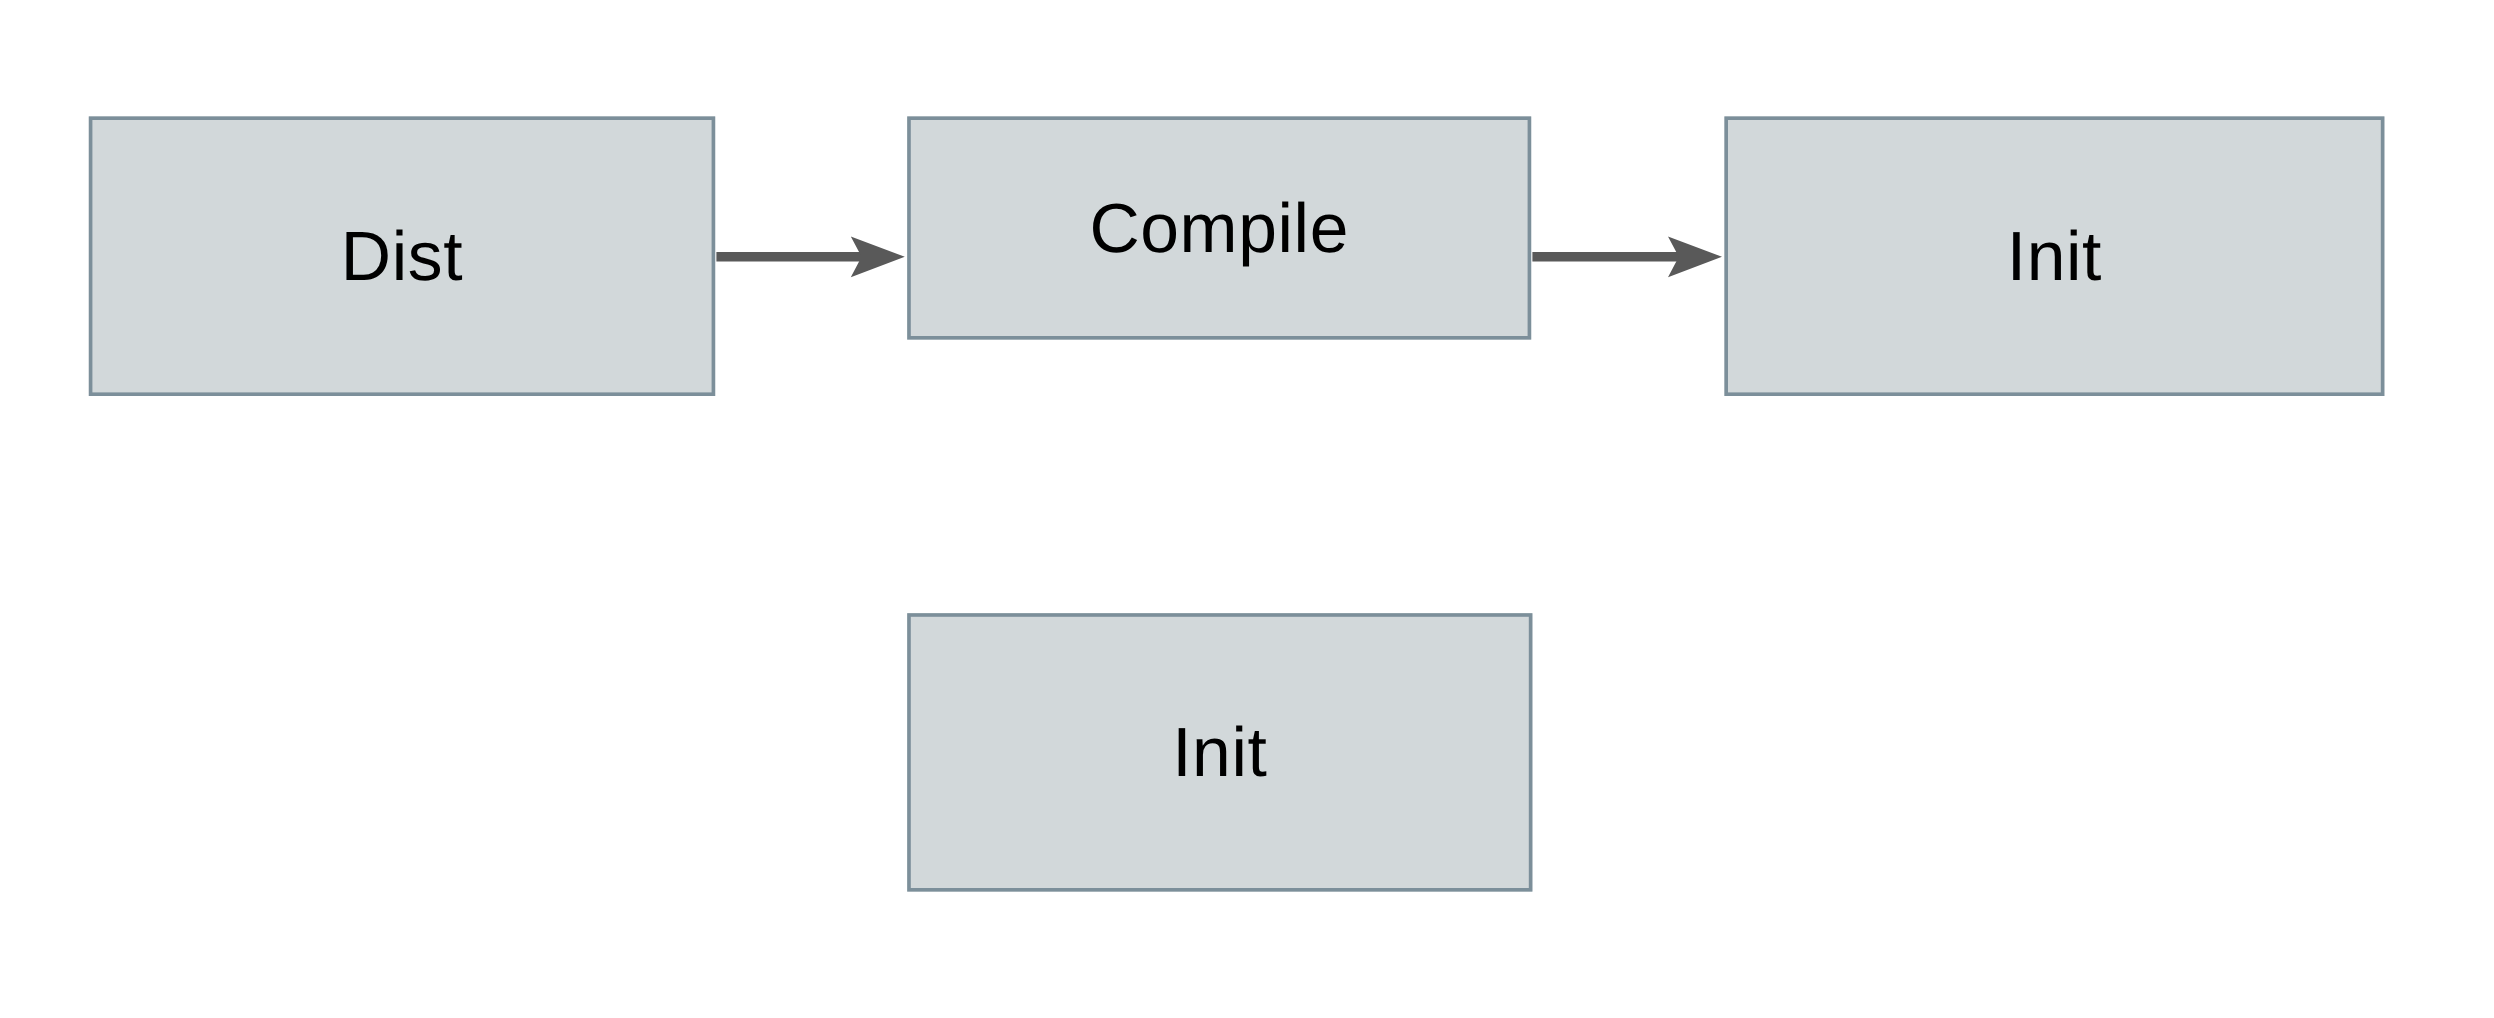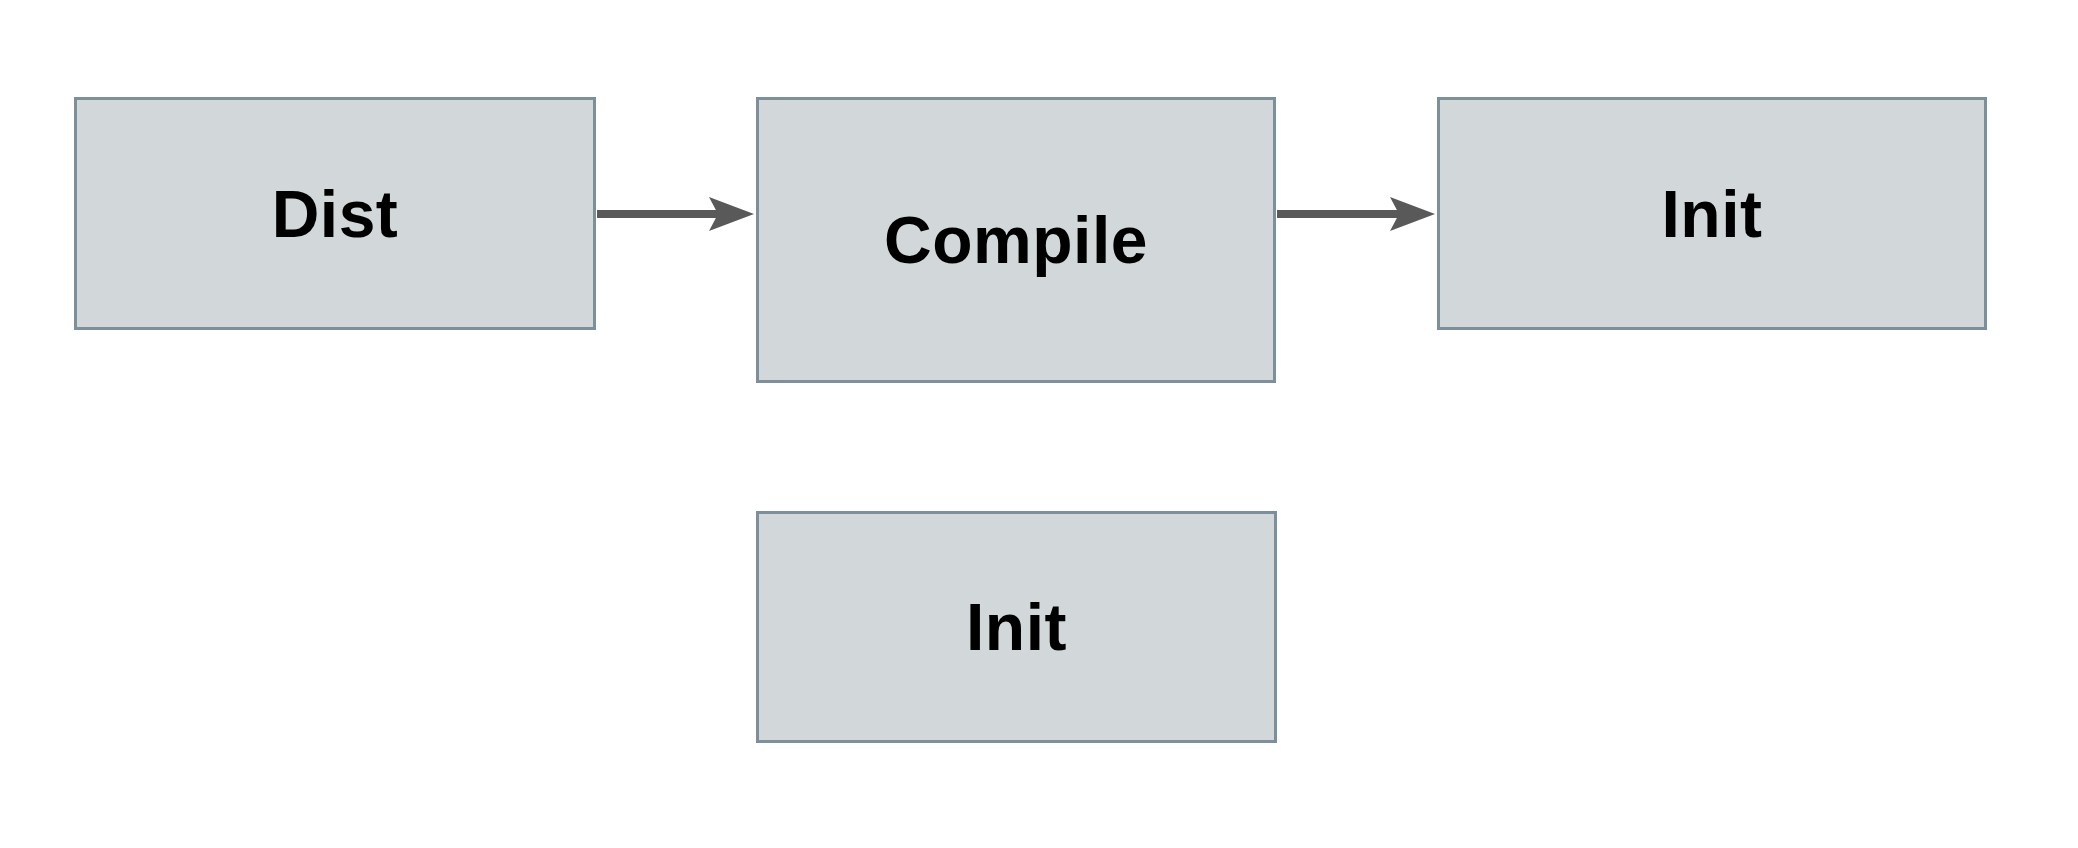--- a/index.html
+++ b/index.html
@@ -25,28 +25,28 @@
   }
   .node {
     position: absolute;
     background: var(--node-fill);
     border: 3px solid var(--node-border);
     display: flex;
     align-items: center;
     justify-content: center;
   }
   .node-label {
-    font-size: 66px;
-    font-weight: 700;
+    font-size: 58px;
+    font-weight: 400;
     color: var(--label-color);
     letter-spacing: 0.5px;
     white-space: nowrap;
   }
   .node-dist    { left: 74px;   top: 97px;  width: 522px; height: 233px; }
-  .node-compile { left: 756px;  top: 97px;  width: 520px; height: 286px; }
+  .node-compile { left: 756px;  top: 97px;  width: 520px; height: 186px; }
   .node-init    { left: 1437px; top: 97px;  width: 550px; height: 233px; }
   .node-clean   { left: 756px;  top: 511px; width: 521px; height: 232px; }
   .edges-layer {
     position: absolute;
     left: 0; top: 0;
     width: 2078px;
     height: 848px;
     pointer-events: none;
   }
 </style>

